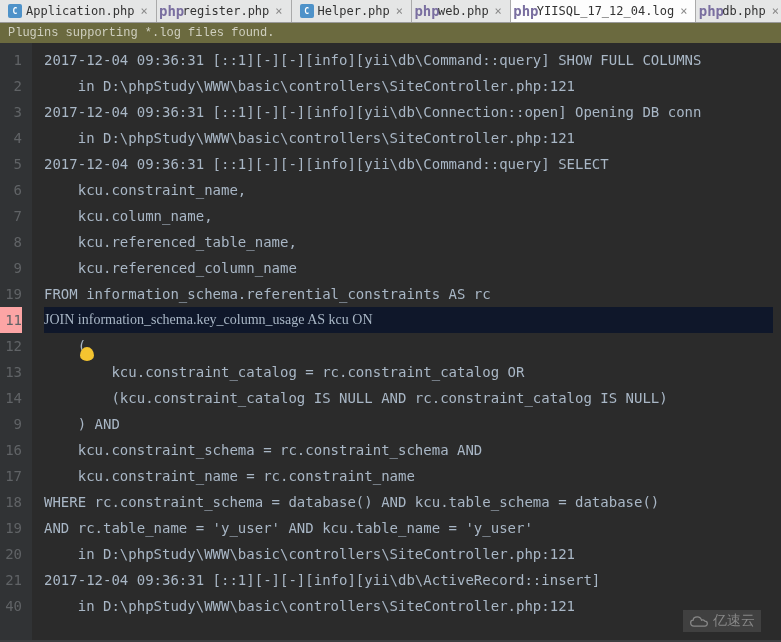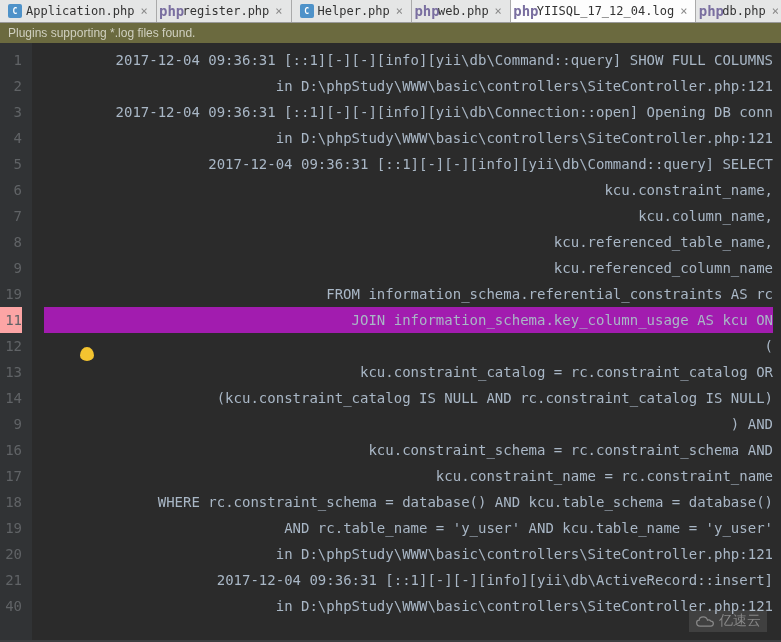--- a/index.html
+++ b/index.html
@@ -52,21 +52,21 @@
     .close-x {
       margin-left: 6px;
       color: #888;
       font-size: 12px;
     }
     .notice-bar {
       background: #6b6a3f;
       color: #d0d0c0;
       padding: 3px 8px;
       font-size: 12px;
-      font-family: Liberation Sans, sans-serif;
+      font-family: Liberation Mono, monospace;
     }
     .editor {
       display: flex;
       background: #2b2b2b;
       height: calc(100% - 45px);
       overflow: hidden;
     }
     .gutter {
       background: #313335;
       color: #606366;
@@ -77,46 +77,46 @@
       min-width: 32px;
     }
     .code {
       flex: 1;
       padding: 4px 8px 4px 12px;
       font-size: 14px;
       line-height: 26px;
       color: #a9b7c6;
       white-space: pre;
       overflow: hidden;
-      text-align: right;
     }
     .code-line {
       height: 26px;
       color: #a9b7c6;
     }
     .code-line.current {
-      background: #a21caf;
+      background: #0f172a;
+      font-family: Liberation Serif, serif;
     }
     .gutter-line.current {
       background: #fca5a5;
     }
     .gutter-line { height: 26px; }
     .bulb {
       position: absolute;
       left: 80px;
       top: 304px;
       width: 14px;
       height: 14px;
       background: #f4c430;
       border-radius: 50% 50% 50% 50% / 60% 60% 40% 40%;
     }
     .watermark {
       position: absolute;
       bottom: 8px;
-      right: 14px;
+      right: 20px;
       display: flex;
       align-items: center;
       color: #888;
       font-family: Liberation Sans, sans-serif;
       font-size: 14px;
       background: rgba(255,255,255,0.1);
       padding: 2px 6px;
     }
     .watermark-icon {
       width: 20px;

